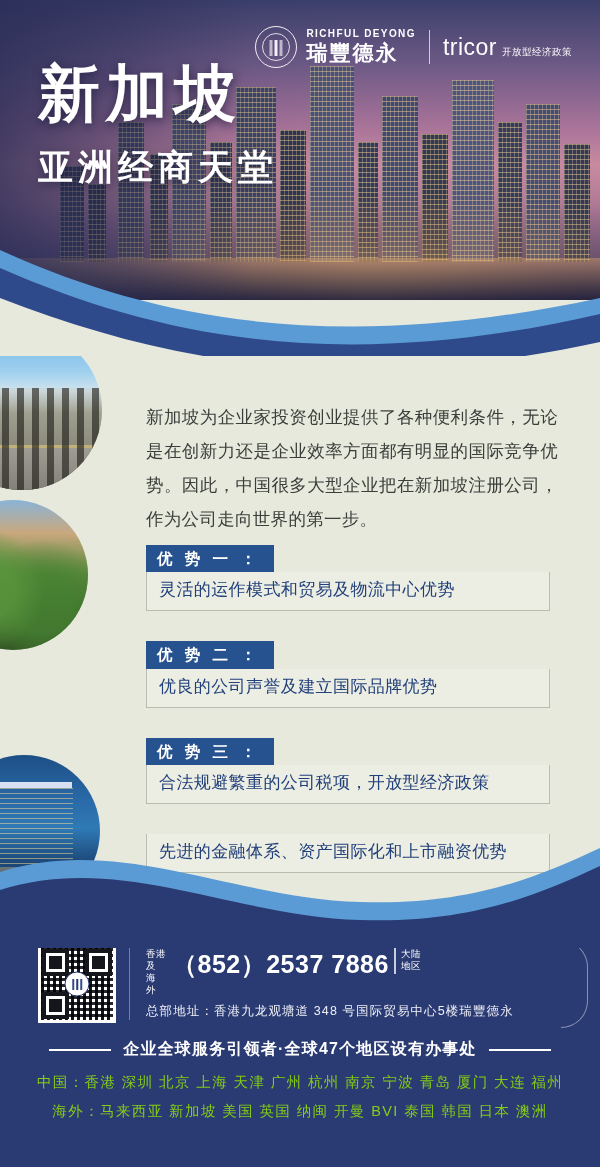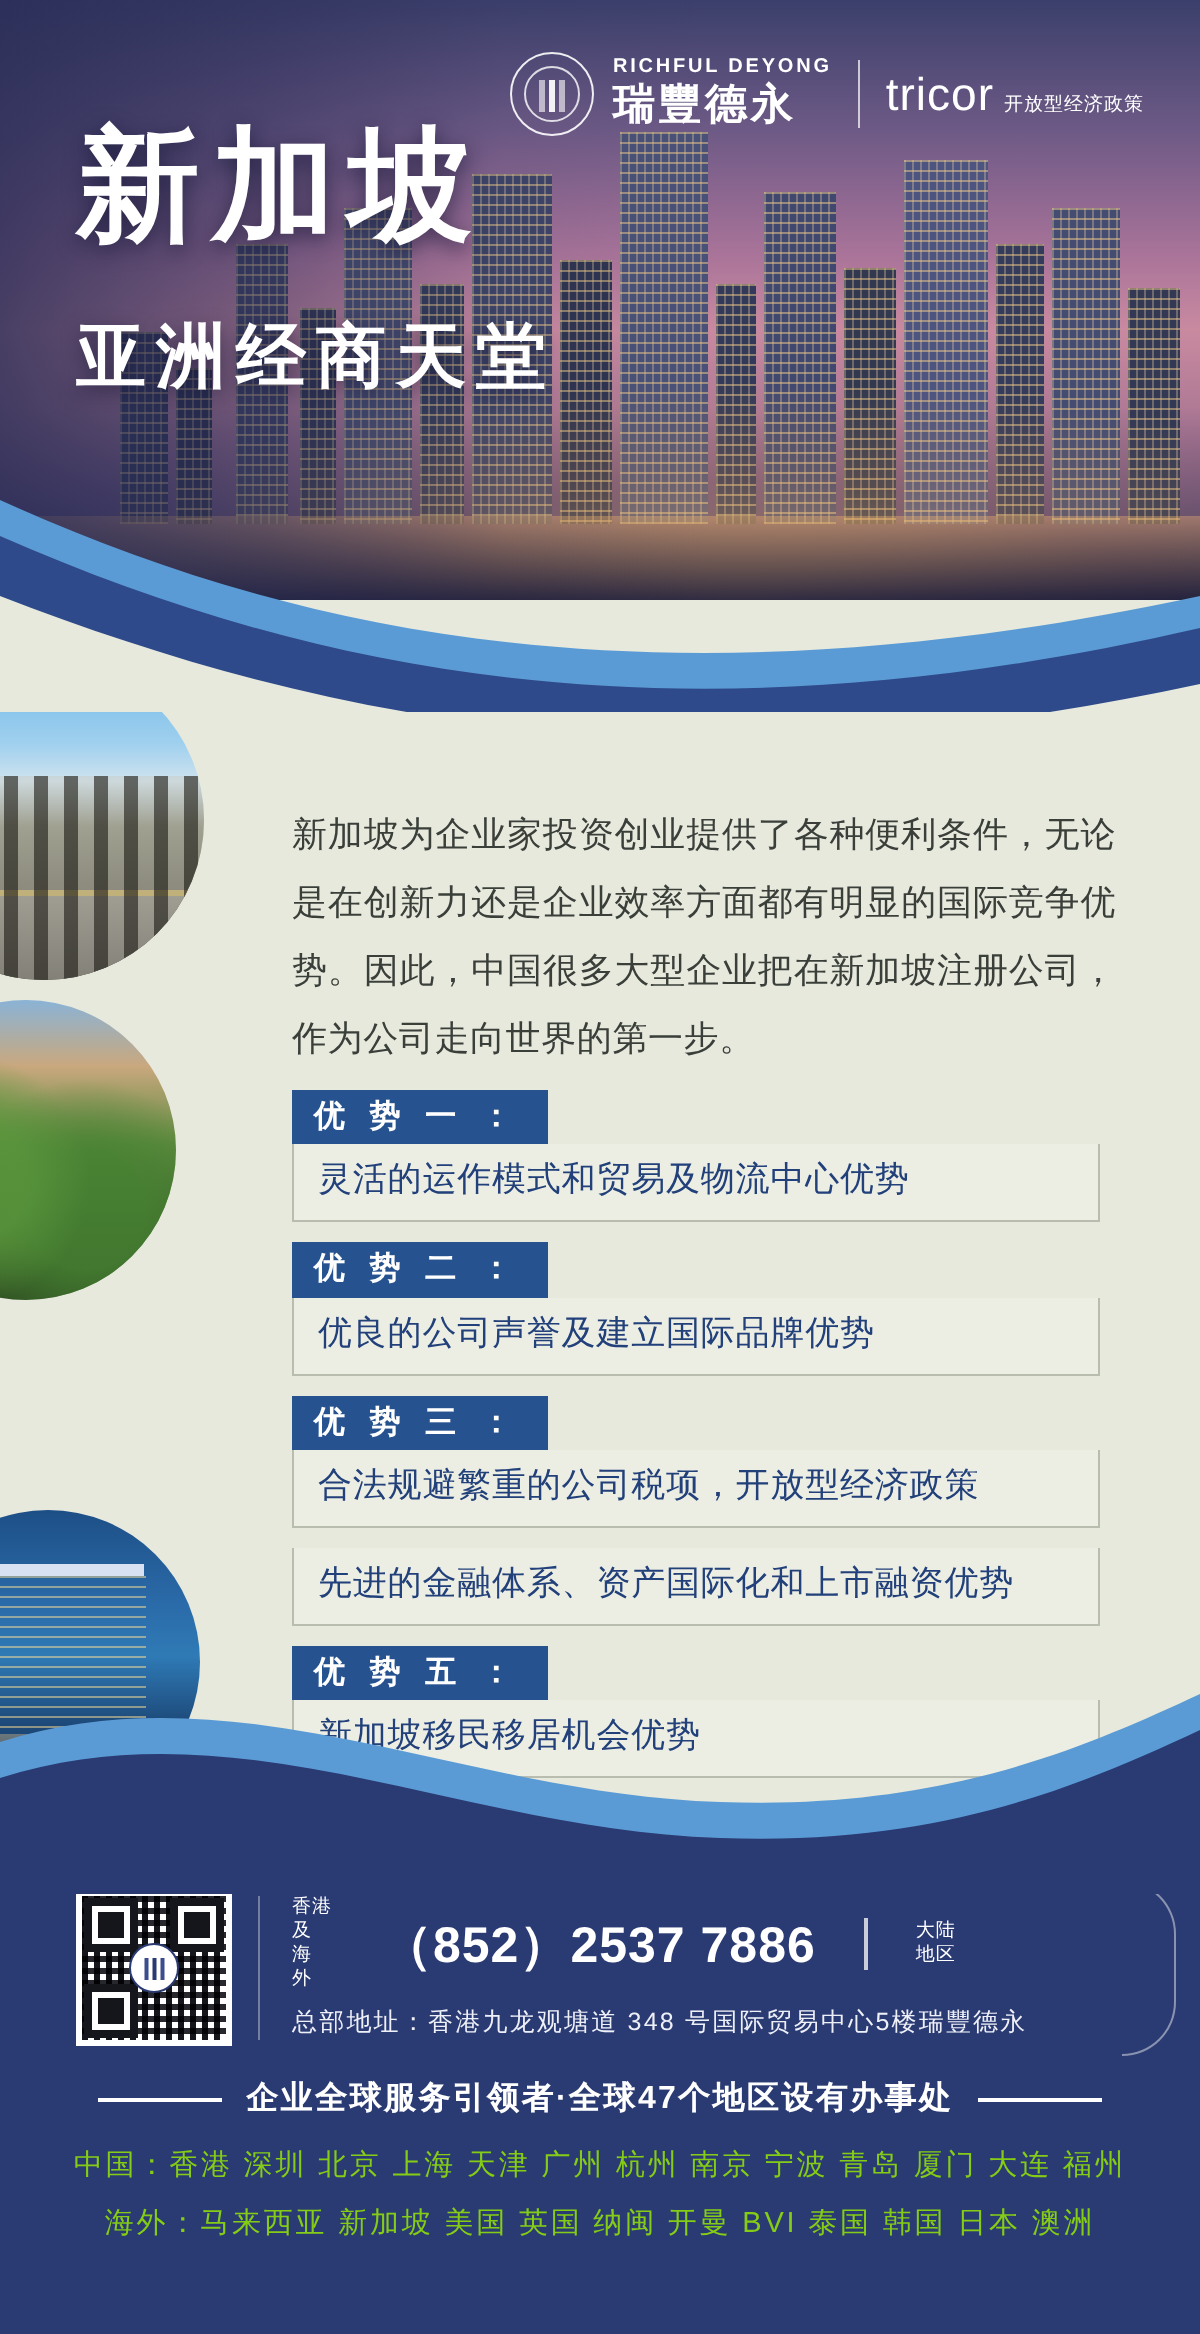--- a/index.html
+++ b/index.html
@@ -45,21 +45,21 @@
   }
 
   
   .title-wrap{position:absolute;left:38px;top:62px;z-index:6;}
   .t-main{
     font-size:62px;font-weight:bold;color:#ffffff;letter-spacing:6px;
     line-height:1.04;
     text-shadow:0 3px 10px rgba(20,20,50,.65);
   }
   .t-sub{
-    margin-top:29px;
+    margin-top:18px;
     font-size:35px;font-weight:bold;color:#ffffff;letter-spacing:5px;
     text-shadow:0 3px 9px rgba(20,20,50,.6);
   }
 
   
   .logo{position:absolute;right:28px;top:26px;z-index:7;display:flex;align-items:center;gap:9px;}
   .logo-seal{width:40px;height:40px;border-radius:50%;position:relative;flex:0 0 auto;
     border:1.6px solid rgba(255,255,255,.9);}
   .logo-seal:before{
     content:"";position:absolute;left:50%;top:50%;transform:translate(-50%,-50%);
@@ -114,21 +114,21 @@
   
   .body-wrap{position:absolute;left:0;top:300px;width:600px;height:640px;background:#e7e9dd;z-index:1;}
 
   .para{
     position:absolute;left:146px;top:100px;width:412px;
     font-size:17.5px;line-height:1.95;color:#3a3f3a;letter-spacing:.3px;
     text-align:justify;
   }
 
   .adv-list{position:absolute;left:146px;top:245px;width:404px;}
-  .adv{margin-bottom:10px;}
+  .adv{margin-bottom:30px;}
   .adv-tag{
     display:inline-block;background:#26528f;color:#fff;
     font-size:15.5px;font-weight:bold;letter-spacing:4px;
     padding:4px 14px 4px 11px;line-height:1.25;
   }
   .adv-body{
     border:1px solid #b9bdb0;border-top:none;background:#eceee4;
     color:#22407a;font-size:17px;letter-spacing:.4px;
     padding:7px 12px 8px;line-height:1.35;
   }
@@ -150,21 +150,21 @@
   .qr-eye{position:absolute;width:19px;height:19px;border:4px solid #15161c;background:#fff;}
   .qr-eye i{position:absolute;inset:3px;background:#15161c;display:block;}
   .qr-e1{left:4px;top:4px;} .qr-e2{right:4px;top:4px;} .qr-e3{left:4px;bottom:4px;}
   .qr-logo{position:absolute;left:50%;top:50%;transform:translate(-50%,-50%);
     width:23px;height:23px;border-radius:50%;background:#fff;border:1.4px solid #2a3a72;}
   .qr-logo:after{content:"";position:absolute;left:50%;top:50%;transform:translate(-50%,-50%);
     width:2.5px;height:11px;background:#2a3a72;
     box-shadow:-4px 0 0 #3b4d8c,4px 0 0 #3b4d8c;}
 
   .contact-right{flex:1;position:relative;padding-left:16px;border-left:1px solid rgba(255,255,255,.35);}
-  .phone-row{display:flex;align-items:center;gap:19px;}
+  .phone-row{display:flex;gap:0;}
   .ph-label{font-size:9.5px;color:#fff;line-height:1.25;letter-spacing:.5px;width:26px;flex:0 0 auto;}
   .ph-num{font-size:25px;font-weight:bold;color:#fff;letter-spacing:.5px;}
   .ph-sep{width:2px;height:26px;background:rgba(255,255,255,.75);margin:0 5px;}
   .addr{margin-top:7px;font-size:12.5px;color:#eef0f8;letter-spacing:1.1px;}
   .contact-round{position:absolute;right:-14px;top:-8px;width:26px;height:86px;
     border:1px solid rgba(255,255,255,.45);border-left:none;border-radius:0 46px 46px 0;}
 
   .tagline{
     position:absolute;left:0;right:0;top:112px;text-align:center;
     font-size:16px;font-weight:bold;color:#fff;letter-spacing:1.2px;

